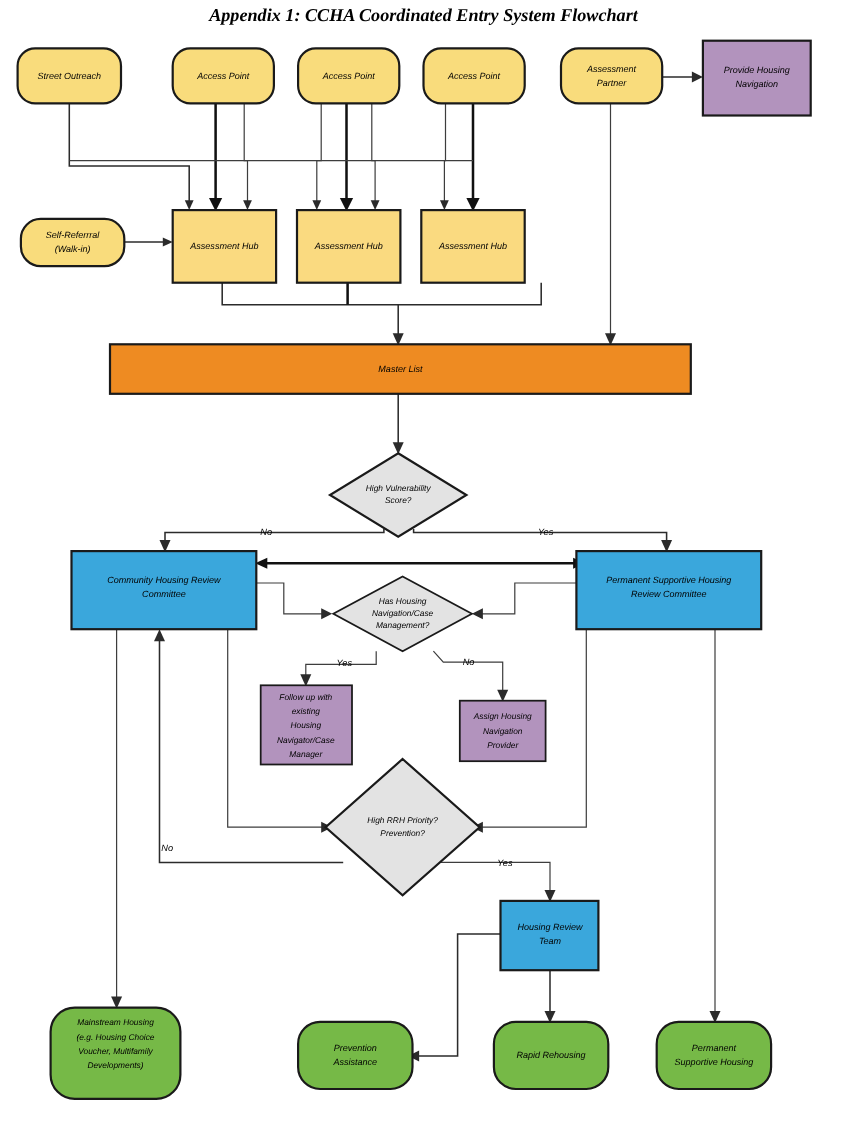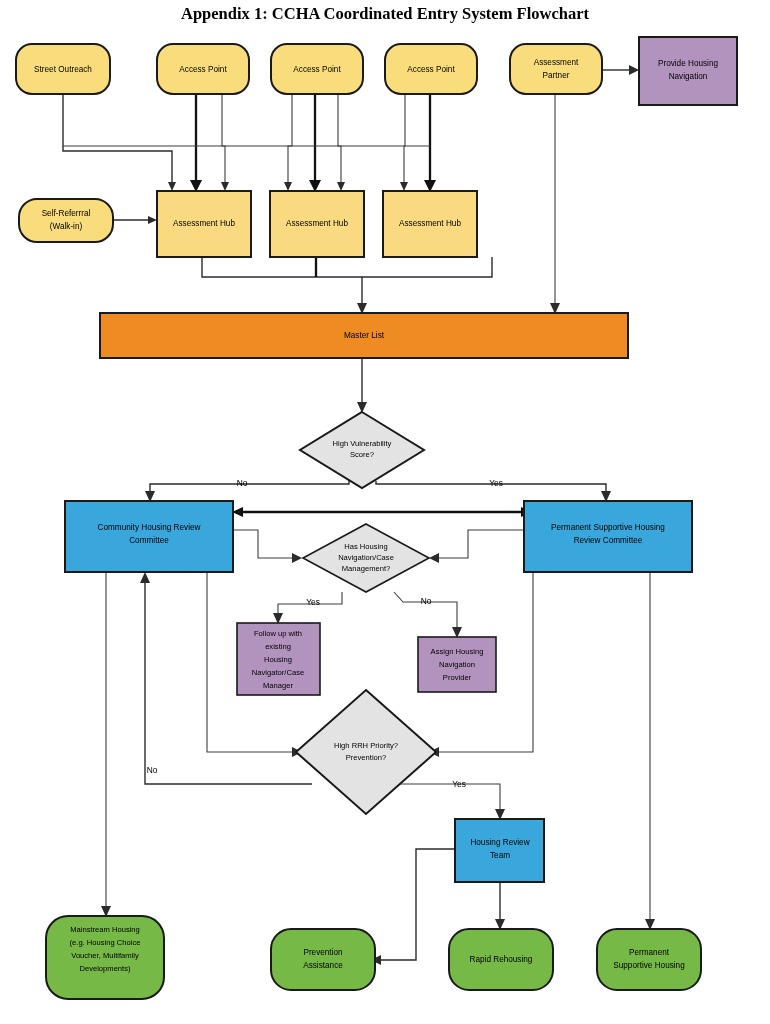--- a/index.html
+++ b/index.html
@@ -12,20 +12,21 @@
     width: 770px;
     height: 1024px;
     font-family: "Liberation Sans", sans-serif;
     position: relative;
     overflow: hidden;
   }
   #flow-root {
     position: relative;
     width: 770px;
     height: 996px;
+    font-style: italic;
   }
   svg#flow-svg {
     position: absolute;
     top: 0;
     left: 0;
     width: 770px;
     height: 1024px;
     display: block;
   }
   .chart-title {

